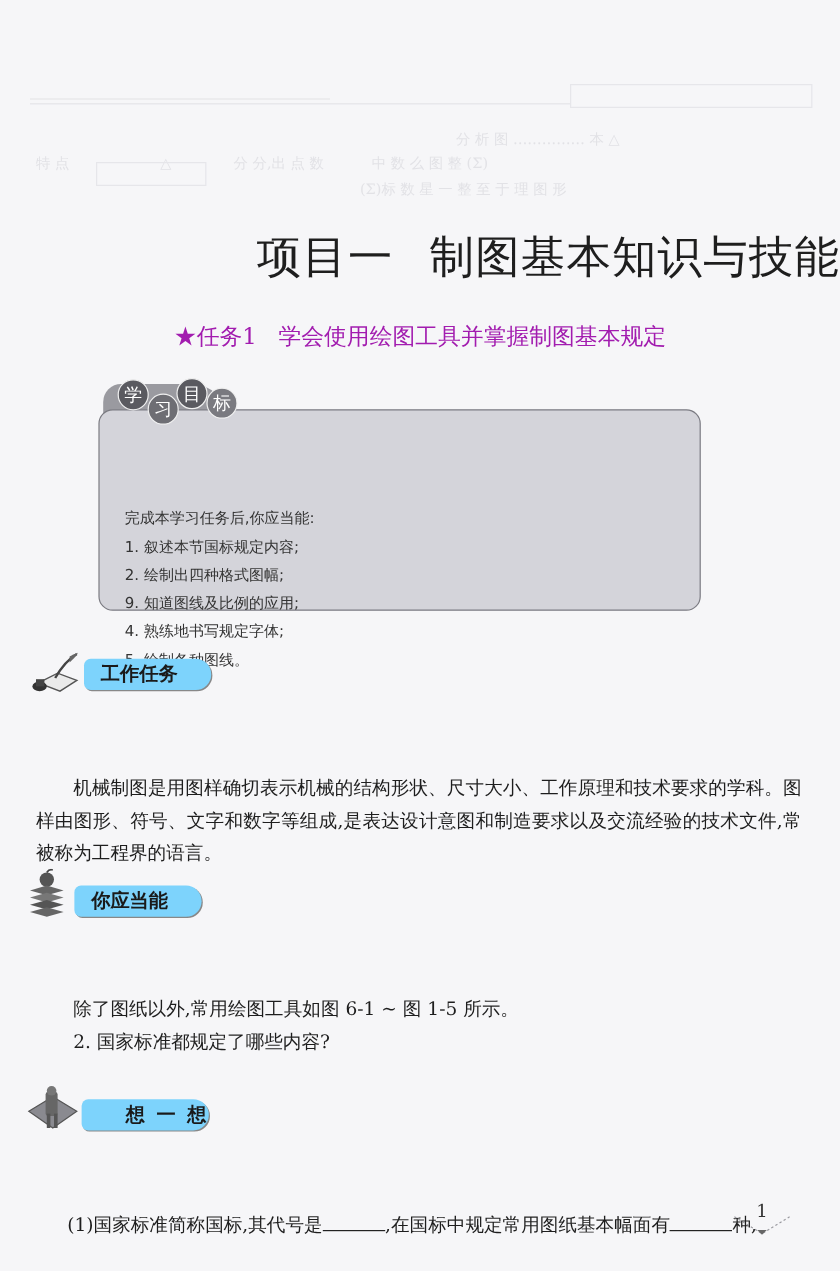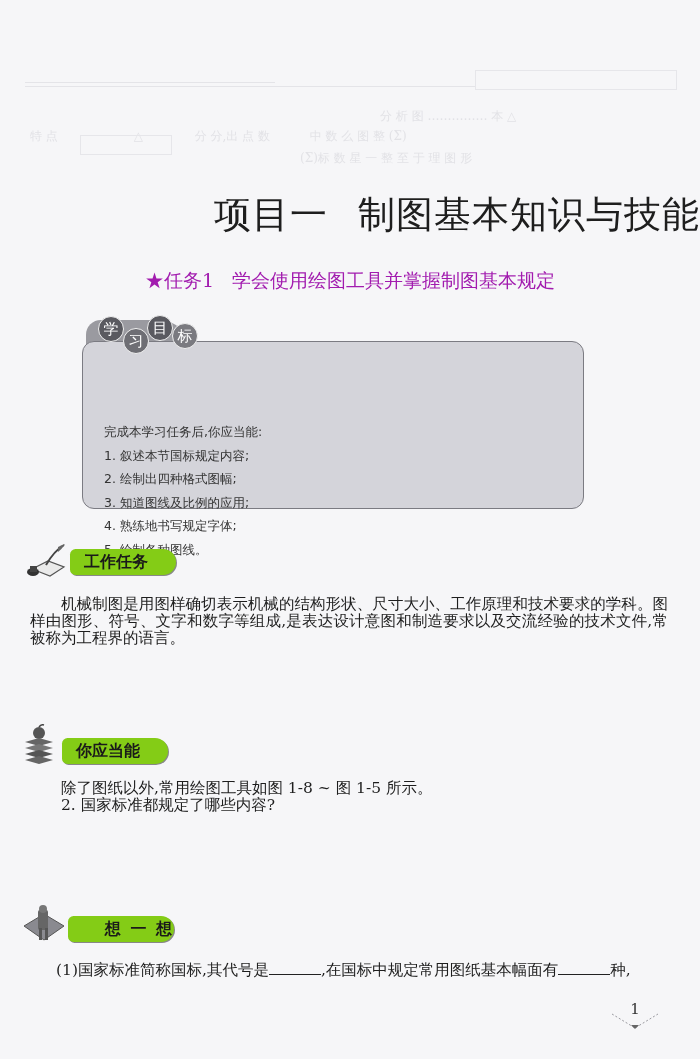--- a/index.html
+++ b/index.html
@@ -42,29 +42,29 @@
   .obj-box {
     position: absolute; left: 82px; top: 341px; width: 500px; height: 166px;
     background: #d4d4da; border: 1.5px solid #7b7b82; border-radius: 12px;
   }
   .obj-lines {
     position: absolute; left: 104px; top: 373px; font-size: 12.5px; line-height: 23.5px; color: #333; margin-top: 47px;
   }
 
   .sec-head { position: absolute; height: 26px; }
   .sec-badge {
-    position: absolute; top: 0; height: 26px; background: #84cc16;
+    position: absolute; top: 0; height: 26px; background: #7dd3fc;
     border-radius: 6px 14px 14px 6px; color: #1a1a1a; font-size: 16px; font-weight: bold;
     line-height: 26px; padding-left: 14px; box-shadow: 1px 1px 0 #888;
   }
   .sec-icon { position: absolute; }
 
   .para {
-    position: absolute; left: 30px; width: 638px; font-size: 15.5px; line-height: 17px;
-    color: #1e1e1e; font-family: "DejaVu Serif", serif;
+    position: absolute; left: 30px; width: 638px; font-size: 15.5px; line-height: 27px;
+    color: #1e1e1e; font-family: "DejaVu Serif", serif; margin-top: 48px;
   }
   .para p { margin: 0; text-indent: 2em; text-align: justify; }
   .para p.noindent { text-indent: 0; }
 
   .blank { display: inline-block; width: 52px; border-bottom: 1px solid #222; height: 14px; vertical-align: baseline; }
 
   .page-num {
     position: absolute; left: 622px; top: 1000px; font-size: 15px; color: #333;
     font-family: "DejaVu Serif", serif; width: 26px; text-align: center;
   }
@@ -95,21 +95,21 @@
 <div class="obj-box"></div>
 <div class="obj-circle" style="left:98px;top:316px;">学</div>
 <div class="obj-circle" style="left:123px;top:328px;background:#6e6e74;">习</div>
 <div class="obj-circle" style="left:147px;top:315px;">目</div>
 <div class="obj-circle" style="left:172px;top:323px;background:#7a7a80;">标</div>
 
 <div class="obj-lines">
   <div>完成本学习任务后,你应当能:</div>
   <div>1. 叙述本节国标规定内容;</div>
   <div>2. 绘制出四种格式图幅;</div>
-  <div>3. 知道图线及比例的应用;</div>
+  <div>9. 知道图线及比例的应用;</div>
   <div>4. 熟练地书写规定字体;</div>
   <div>5. 绘制各种图线。</div>
 </div>
 
 <div class="sec-head" style="left:24px;top:549px;width:160px;">
   <svg class="sec-icon" width="44" height="36" viewBox="0 0 44 36" style="left:0;top:-6px;">
     <path d="M8 26 L24 18 L40 24 L26 33 Z" fill="#eaeaea" stroke="#555" stroke-width="1.2"></path>
     <path d="M22 22 Q30 8 40 2" fill="none" stroke="#444" stroke-width="2"></path>
     <path d="M34 4 Q38 2 41 1 Q38 6 34 9 Z" fill="#666"></path>
     <ellipse cx="9" cy="29" rx="6" ry="4" fill="#333"></ellipse>
@@ -128,21 +128,21 @@
     <path d="M17 3 Q19 0 22 1" stroke="#444" stroke-width="1.5" fill="none"></path>
     <path d="M3 18 L17 14 L31 18 L17 22 Z" fill="#666"></path>
     <path d="M3 24 L17 20 L31 24 L17 28 Z" fill="#777"></path>
     <path d="M3 30 L17 26 L31 30 L17 34 Z" fill="#555"></path>
     <path d="M3 36 L17 32 L31 36 L17 40 Z" fill="#666"></path>
   </svg>
   <div class="sec-badge" style="left:40px;width:92px;">你应当能</div>
 </div>
 
 <div class="para" style="top:780px;">
-  <p>除了图纸以外,常用绘图工具如图 1-8 ~ 图 1-5 所示。</p>
+  <p>除了图纸以外,常用绘图工具如图 6-1 ~ 图 1-5 所示。</p>
   <p>2. 国家标准都规定了哪些内容?</p>
 </div>
 
 <div class="sec-head" style="left:22px;top:916px;width:160px;">
   <svg class="sec-icon" width="44" height="42" viewBox="0 0 44 42" style="left:0;top:-12px;">
     <path d="M2 22 L22 10 L42 22 L22 36 Z" fill="#8a8a90" stroke="#555" stroke-width="1"></path>
     <rect x="16" y="6" width="10" height="20" rx="2" fill="#666"></rect>
     <circle cx="21" cy="5" r="4" fill="#777"></circle>
     <rect x="17" y="24" width="3" height="12" fill="#555"></rect>
     <rect x="23" y="24" width="3" height="12" fill="#555"></rect>

